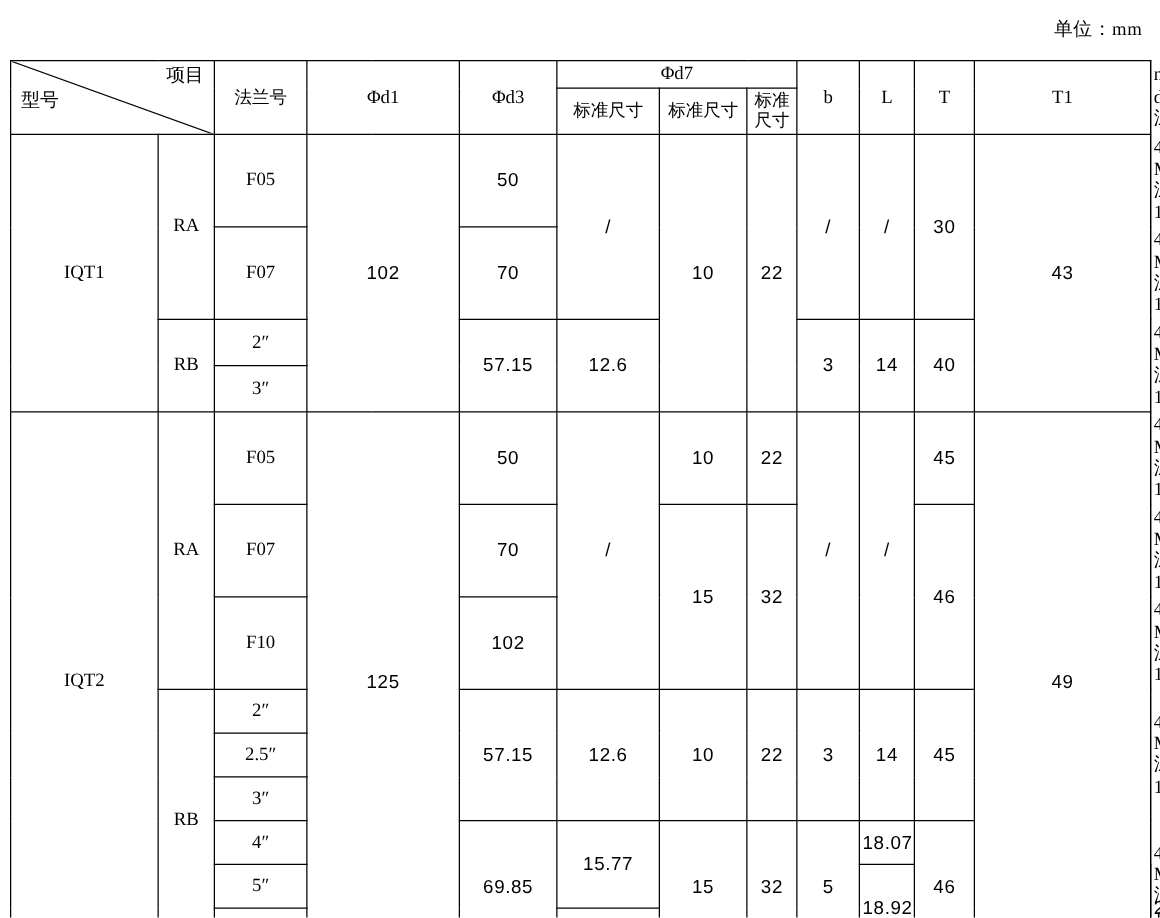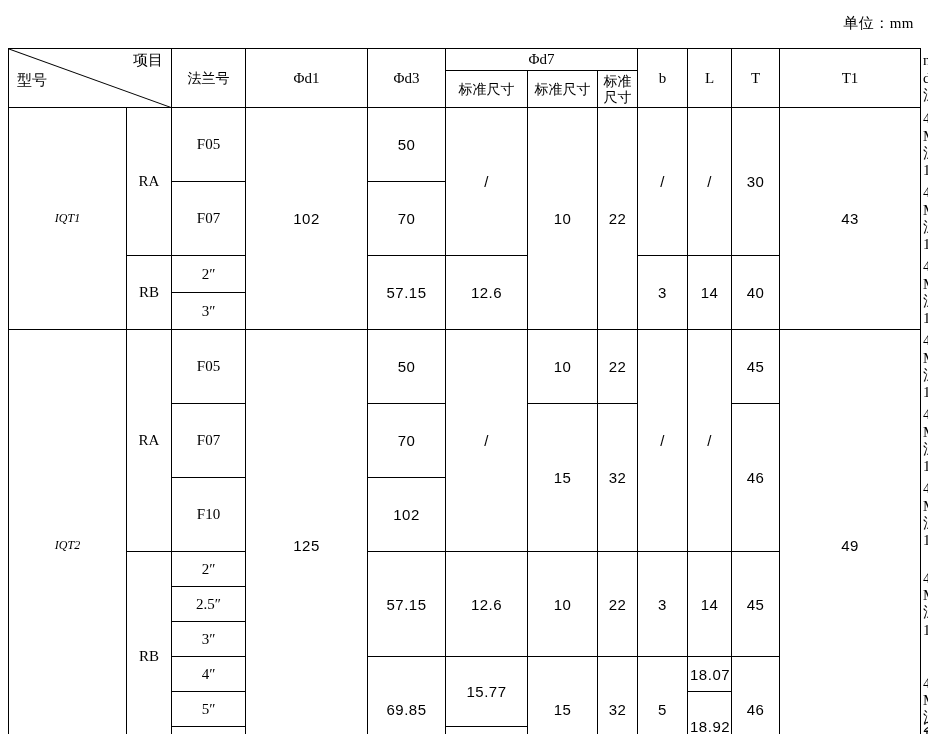--- a/index.html
+++ b/index.html
@@ -85,22 +85,21 @@
     letter-spacing: 0.5px;
   }
   .cn {
     font-family: "DejaVu Sans", "Liberation Sans", sans-serif;
     font-size: 14px;
   }
   .cnserif {
     font-size: 15px;
   }
   .model {
-    font-size: 12px;
-    font-style: italic;
+    font-size: 15px;
   }
 </style>
 </head>
 <body>
 
 <div class="page">
 
   <div class="unit-line">
     <span>单位：</span><span class="mm">mm</span>
   </div>

